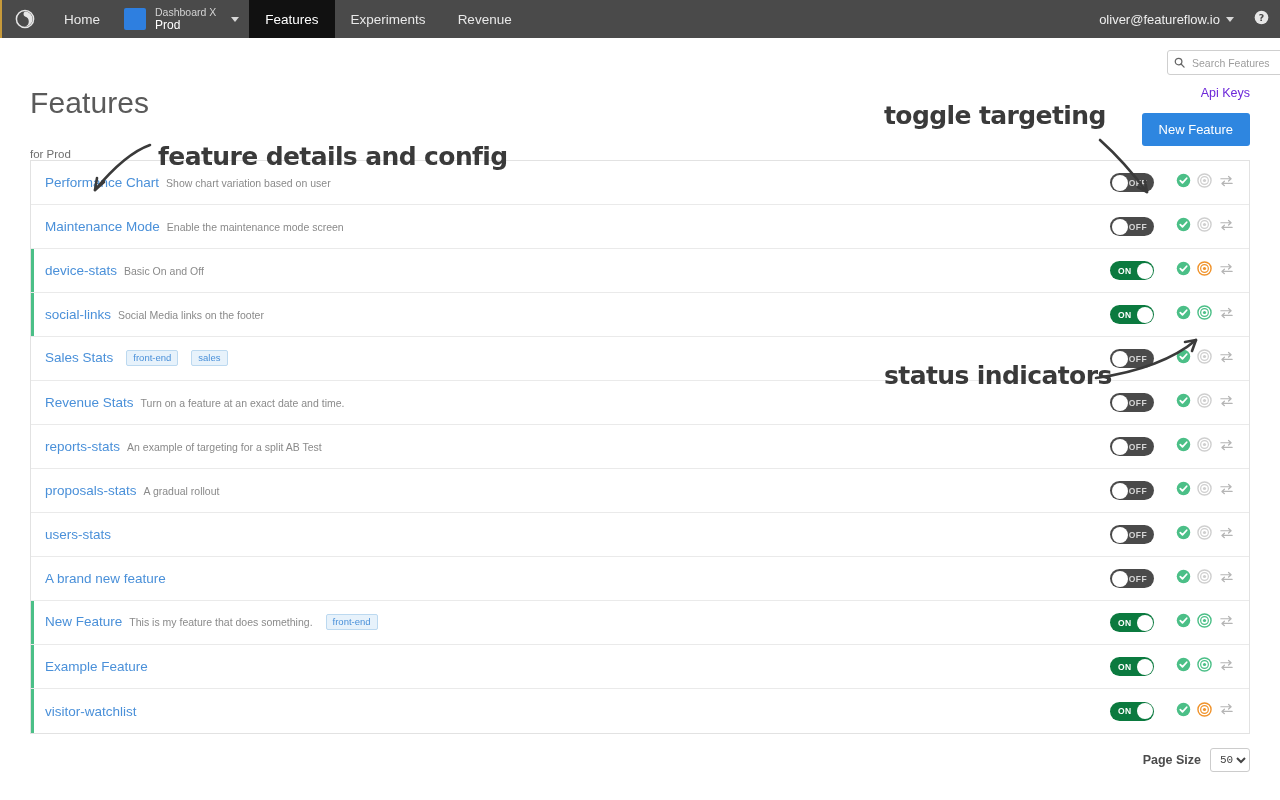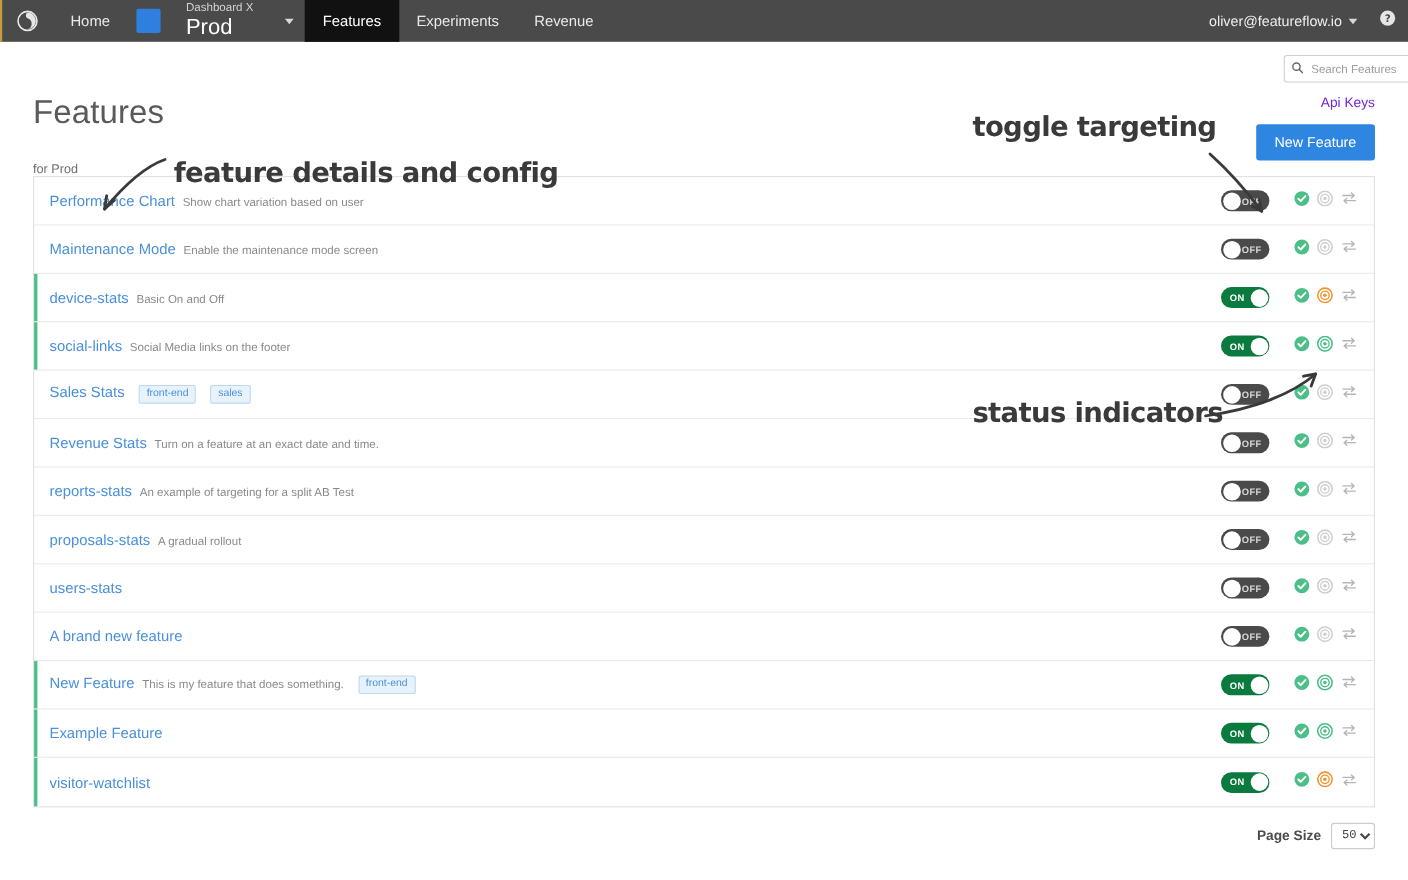--- a/index.html
+++ b/index.html
@@ -30,31 +30,31 @@
     display: flex; align-items: center;
     padding: 0 16px;
     font-size: 13.5px;
     color: #e9e9e9;
     text-decoration: none;
     white-space: nowrap;
   }
   .nav-env {
     display: flex; align-items: center;
     padding: 0 10px 0 8px;
-    gap: 23px;
+    gap: 9px;
   }
   .env-swatch {
     width: 22px; height: 22px;
     background: #2e7fe0;
     border-radius: 2px;
     flex: none;
   }
   .env-text { line-height: 1.05; }
   .env-dash { font-size: 10.5px; color: #d3d3d3; display: block; }
-  .env-name { font-size: 20px; color: #ffffff; display: block; margin-top: 1px; }
+  .env-name { font-size: 12px; color: #ffffff; display: block; margin-top: 1px; }
   .caret-down {
     width: 0; height: 0;
     border-left: 4.5px solid transparent;
     border-right: 4.5px solid transparent;
     border-top: 5px solid #d8d8d8;
     margin-left: 6px;
     align-self: center;
   }
   .nav-link.active { background: #111111; color: #ffffff; }
   .nav-spacer { flex: 1 1 auto; }

